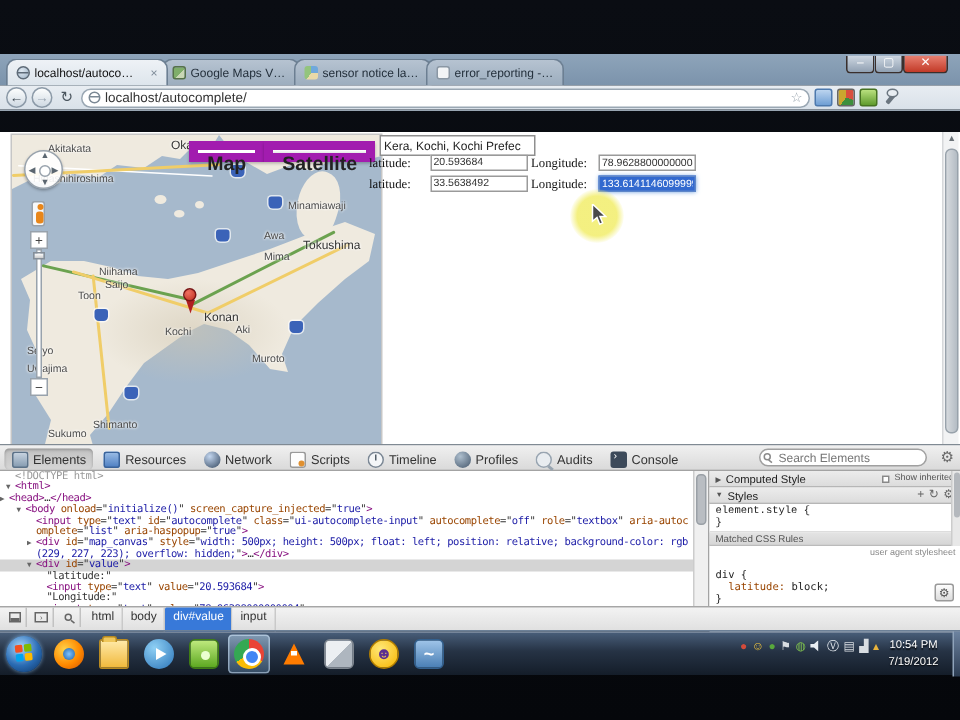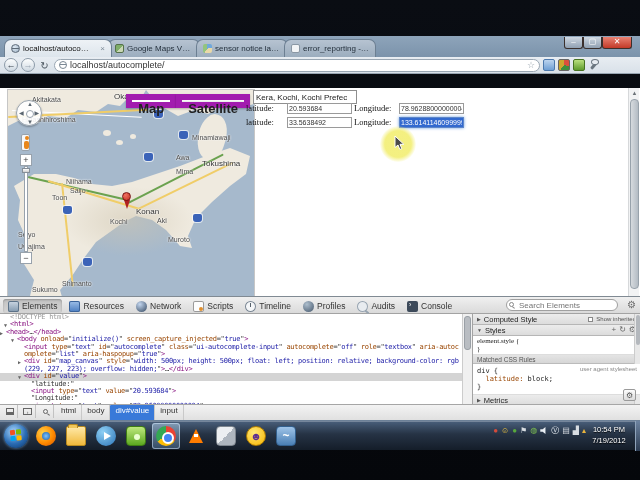--- a/index.html
+++ b/index.html
@@ -113,23 +113,23 @@
 .tk-t{color:#881280}.tk-a{color:#994500}.tk-v{color:#1a1aa6}.tk-p{color:#333}.tk-d{color:#999}
 .treescroll{position:absolute;left:462px;top:17px;width:10px;height:90px;background:#f0f0f0;border-left:1px solid #ccc}
 .treescroll .thumb{position:absolute;left:1px;top:2px;width:7px;height:34px;background:#b9bdc2;border-radius:3px;border:1px solid #9aa0a6}
 .dt-side{position:absolute;left:472px;top:17px;width:168px;height:90px;background:#f4f4f4;border-left:1px solid #a3a3a3;font-size:7.5px;color:#222}
 .shead{height:11px;background:linear-gradient(#ececec,#dcdcdc);border-bottom:1px solid #b6b6b6;display:flex;align-items:center;padding:0 4px;gap:3px}
 .sarr{font-size:5px;color:#555}
 .shead .ttl{flex:1;font-size:7.5px;color:#222}
 .chk{width:5px;height:5px;border:1px solid #888;background:#fff}
 .inh{font-size:6px;color:#555}
 .hicon{font-size:8px;color:#666;line-height:8px}
-.scode{background:#fff;font-family:Liberation Serif, serif;font-size:7px;line-height:8px;padding:1px 4px;border-bottom:1px solid #ddd}
+.scode{background:#fff;font-family:Liberation Mono, monospace;font-size:7px;line-height:8px;padding:1px 4px;border-bottom:1px solid #ddd}
 .subhead{height:9px;background:linear-gradient(#e4e4e4,#d6d6d6);border-bottom:1px solid #bbb;font-size:6.5px;color:#555;padding:0 4px;line-height:9px}
-.rule{background:#fff;font-family:"DejaVu Sans Mono",monospace;font-size:7px;line-height:8px;padding:3px 4px;border-bottom:1px solid #ddd;position:relative}
+.rule{background:#fff;font-family:"DejaVu Sans Mono",monospace;font-size:7px;line-height:8px;padding:15px 4px;border-bottom:1px solid #ddd;position:relative}
 .origin{position:absolute;right:3px;top:1px;color:#888;font-size:6px;font-family:"Liberation Sans",sans-serif}
 .prop{color:#994500}.pval{color:#222}
 .sgear{position:absolute;right:4px;bottom:3px;width:13px;height:12px;background:linear-gradient(#fdfdfd,#dcdcdc);border:1px solid #9a9a9a;border-radius:2px;font-size:8px;line-height:11px;text-align:center;color:#555}
 .sidescroll{position:absolute;right:0;top:0;width:6px;height:90px;background:#e8e8e8;border-left:1px solid #ccc}
 .sidescroll .thumb{position:absolute;left:1px;top:1px;width:4px;height:30px;background:#b4b8bd;border-radius:2px}
 .dt-status{position:absolute;left:0;top:107px;width:640px;height:17px;background:linear-gradient(#f3f3f3,#dfdfdf);border-top:1px solid #a6a6a6;display:flex;padding:0 2px;gap:2px}
 .sbtn{width:16px;height:13px;border-right:1px solid #c2c2c2;display:flex;align-items:center;justify-content:center}
 .dockic{width:8px;height:7px;border:1px solid #666;position:relative}
 .dockic:after{content:"";position:absolute;left:0;bottom:0;width:6px;height:2px;background:#666}
 .consic{width:9px;height:7px;border:1px solid #666;font-size:5px;line-height:6px;color:#666;text-align:center}

